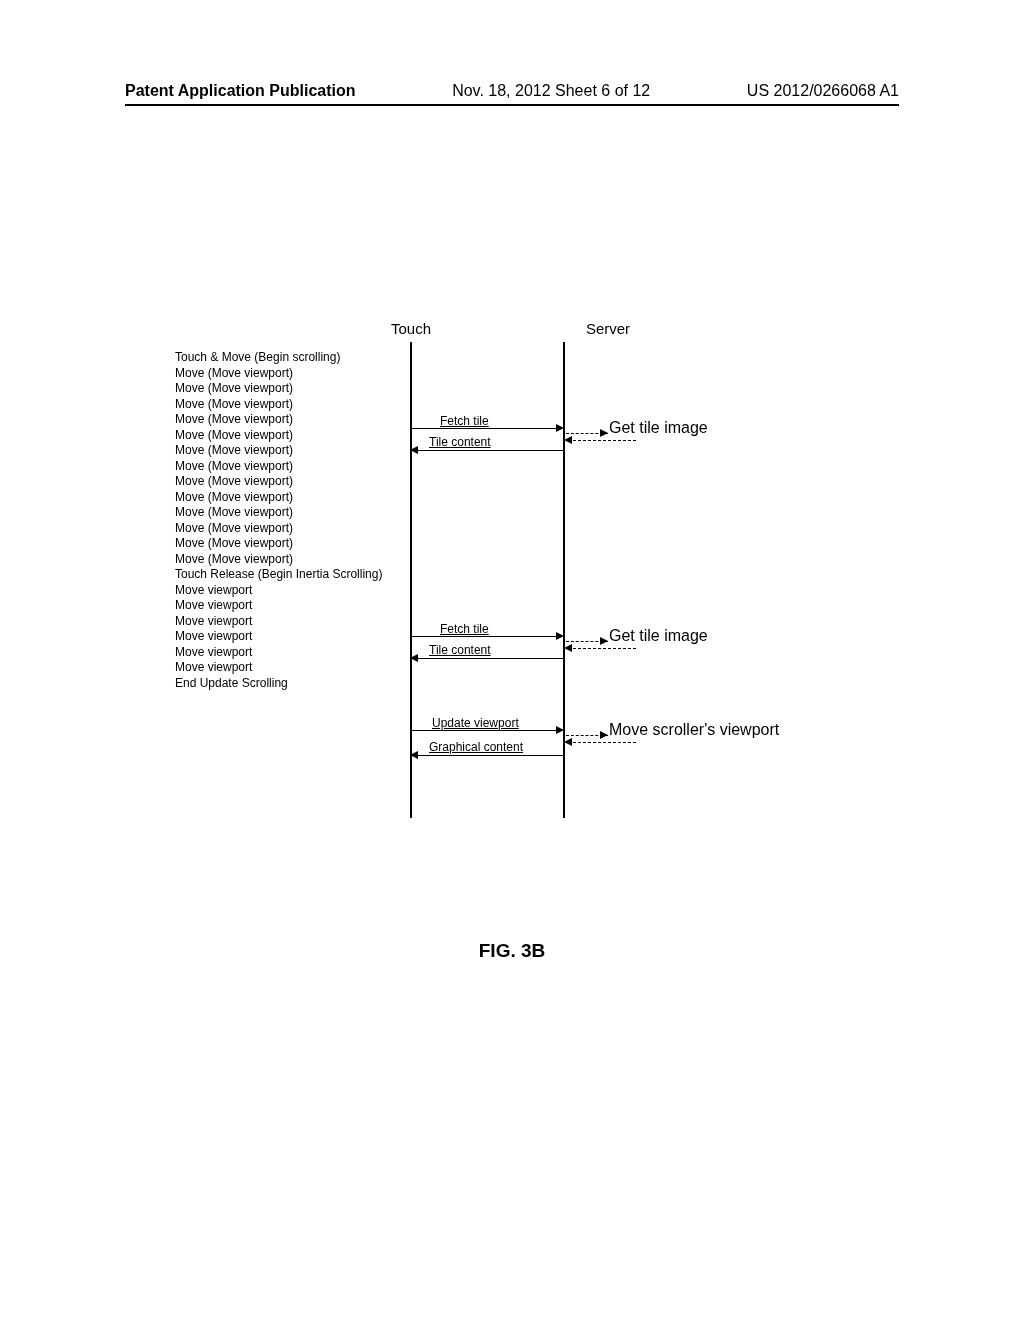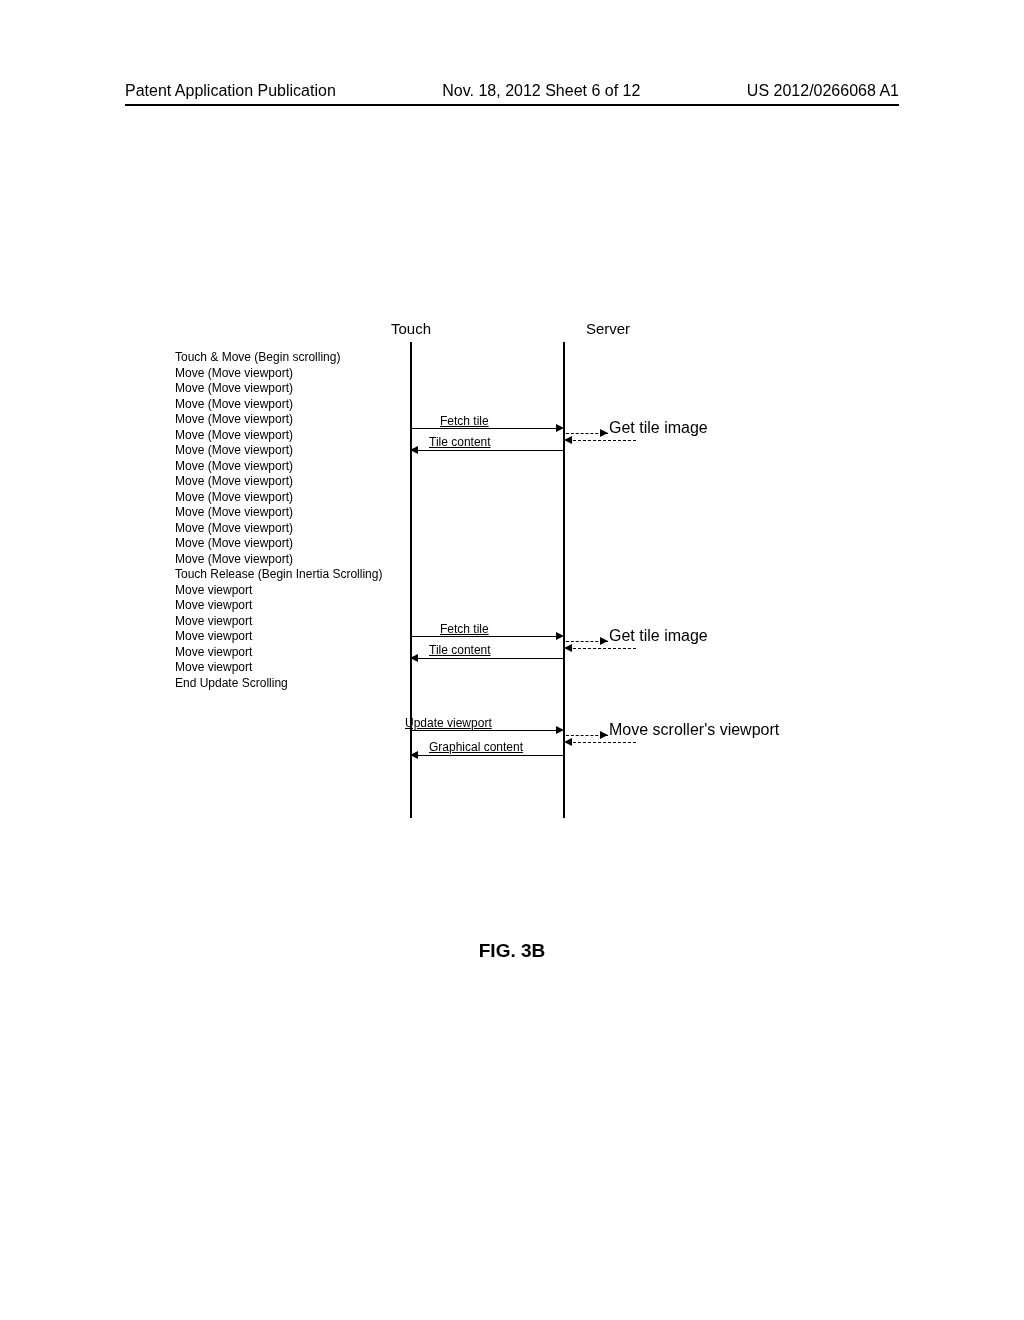--- a/index.html
+++ b/index.html
@@ -17,21 +17,21 @@
     .header {
       position: absolute;
       top: 82px;
       left: 0;
       width: 100%;
       display: flex;
       justify-content: space-between;
       padding: 0 125px;
       font-size: 16px;
     }
-    .header-left { font-weight: normal; }
+    .header-left { font-weight: bold; }
     .header-rule {
       position: absolute;
       top: 104px;
       left: 125px;
       right: 125px;
       border-top: 2px solid #000;
     }
     .diagram-container {
       position: absolute;
       top: 320px;
@@ -163,21 +163,21 @@
   <div class="msg-label" style="left:429px; top:323px;">Tile content</div>
   <div class="arrow-line" style="left:414px; top:338px; width:150px;"></div>
   <div class="arrow-head-left" style="left:410px; top:334px;"></div>
 
   <div class="right-label" style="left:609px; top:307px;">Get tile image</div>
   <div class="arrow-line dashed" style="left:566px; top:321px; width:42px;"></div>
   <div class="arrow-head-right" style="left:600px; top:317px;"></div>
   <div class="arrow-line dashed" style="left:568px; top:328px; width:68px;"></div>
   <div class="arrow-head-left" style="left:564px; top:324px;"></div>
 
-  <div class="msg-label" style="left:405px; top:396px;">Update viewport</div>
+  <div class="msg-label" style="left:432px; top:396px;">Update viewport</div>
   <div class="arrow-line" style="left:412px; top:410px; width:150px;"></div>
   <div class="arrow-head-right" style="left:556px; top:406px;"></div>
 
   <div class="msg-label" style="left:421px; top:420px;margin-left:8px;">Graphical content</div>
   <div class="arrow-line" style="left:414px; top:435px; width:150px;"></div>
   <div class="arrow-head-left" style="left:410px; top:431px;"></div>
 
   <div class="right-label" style="left:609px; top:401px;">Move scroller's viewport</div>
   <div class="arrow-line dashed" style="left:566px; top:415px; width:42px;"></div>
   <div class="arrow-head-right" style="left:600px; top:411px;"></div>

